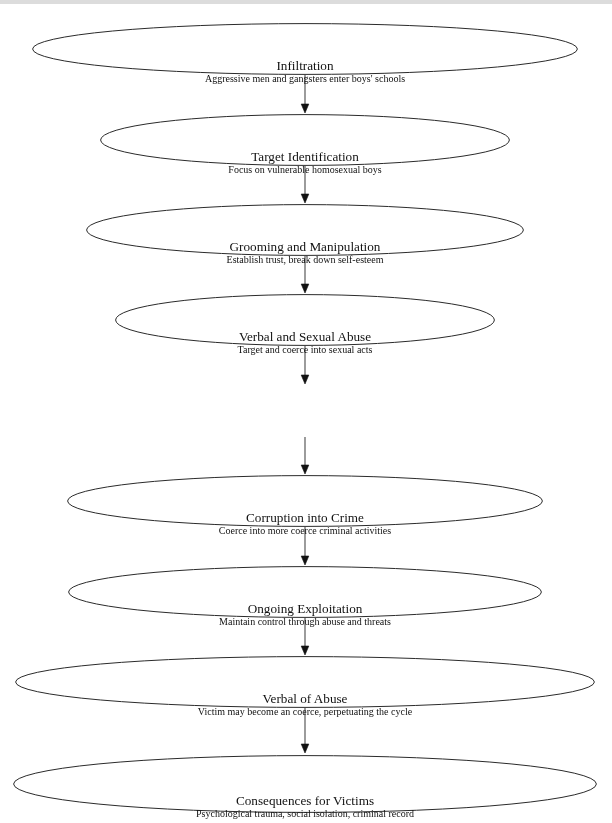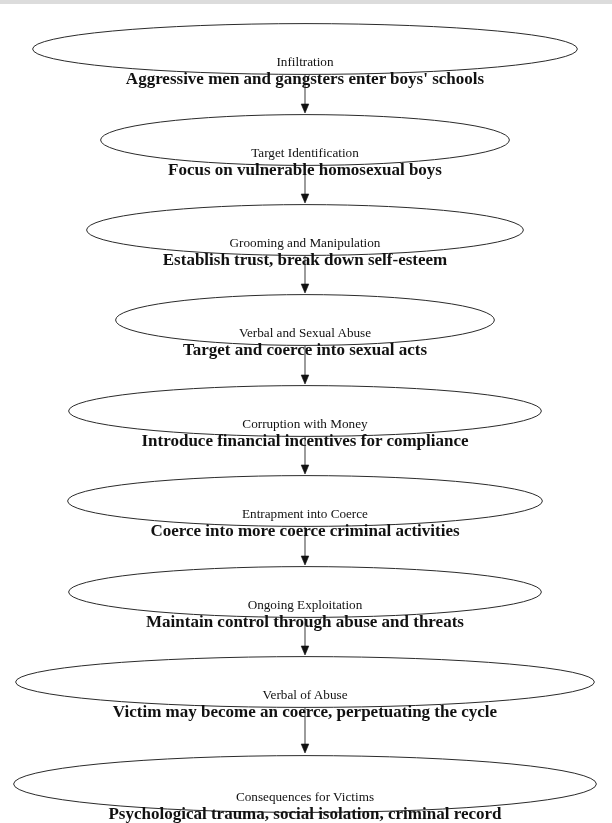--- a/index.html
+++ b/index.html
@@ -57,22 +57,21 @@
     line-height: 1.14;
     white-space: nowrap;
   }
   .node-title {
     display: block;
     font-size: 13.2px;
     margin-top: 44px;
   }
   .node-desc {
     display: block;
-    font-size: 17px;
-    font-weight: bold;
+    font-size: 10px;
   }
   .edge {
     position: absolute;
   }
   .edge svg {
     display: block;
     overflow: visible;
   }
   .edge line {
     stroke: #4a4a4a;
@@ -167,35 +166,26 @@
     </div>
     <div class="node" style="left: 115px; top: 294px; width: 380px; height: 52px;">
       <svg class="node-ellipse" viewBox="0 0 380 52" preserveAspectRatio="none">
         <ellipse cx="190" cy="26" rx="189.4" ry="25.4"></ellipse>
       </svg>
       <div class="node-text">
         <span class="node-title">Verbal and Sexual Abuse</span>
         <span class="node-desc">Target and coerce into sexual acts</span>
       </div>
     </div>
-    <div class="node" style="left: 68px; top: 385px; width: 474px; height: 52px;">
-      <svg class="node-ellipse" viewBox="0 0 474 52" preserveAspectRatio="none">
-        <ellipse cx="237" cy="26" rx="236.4" ry="25.4"></ellipse>
-      </svg>
-      <div class="node-text">
-        <span class="node-title">Corruption with Money</span>
-        <span class="node-desc">Introduce financial incentives for compliance</span>
-      </div>
-    </div>
     <div class="node" style="left: 67px; top: 475px; width: 476px; height: 52px;">
       <svg class="node-ellipse" viewBox="0 0 476 52" preserveAspectRatio="none">
         <ellipse cx="238" cy="26" rx="237.4" ry="25.4"></ellipse>
       </svg>
       <div class="node-text">
-        <span class="node-title">Entrapment into Coerce</span>
+        <span class="node-title">Corruption into Crime</span>
         <span class="node-desc">Coerce into more coerce criminal activities</span>
       </div>
     </div>
     <div class="node" style="left: 68px; top: 566px; width: 474px; height: 52px;">
       <svg class="node-ellipse" viewBox="0 0 474 52" preserveAspectRatio="none">
         <ellipse cx="237" cy="26" rx="236.4" ry="25.4"></ellipse>
       </svg>
       <div class="node-text">
         <span class="node-title">Ongoing Exploitation</span>
         <span class="node-desc">Maintain control through abuse and threats</span>

